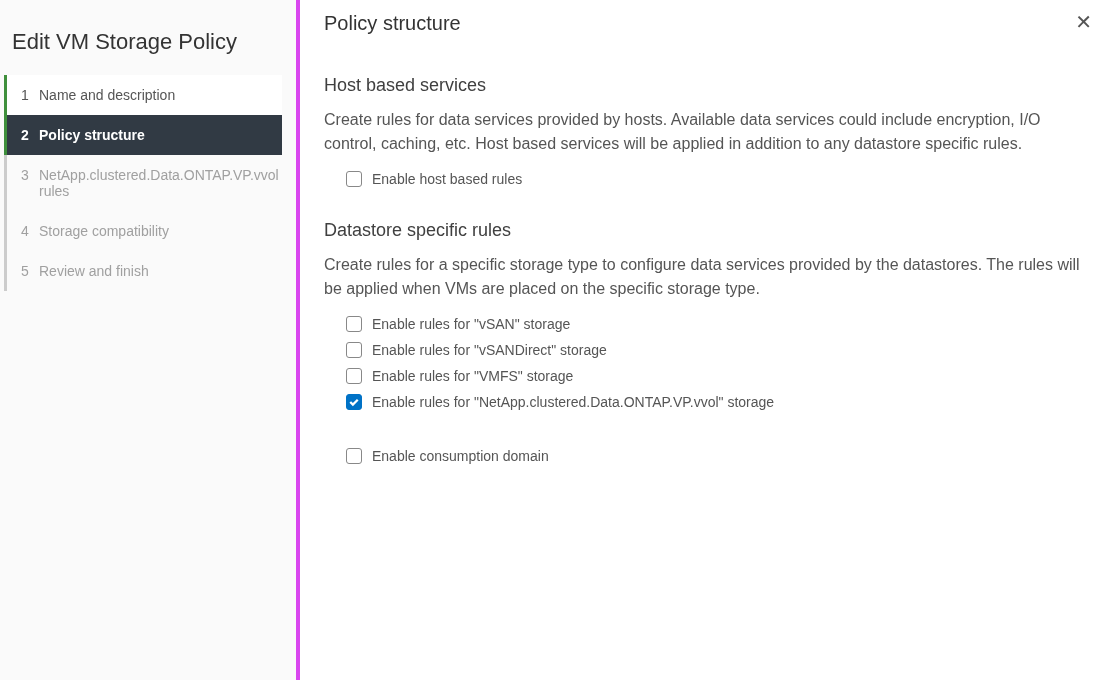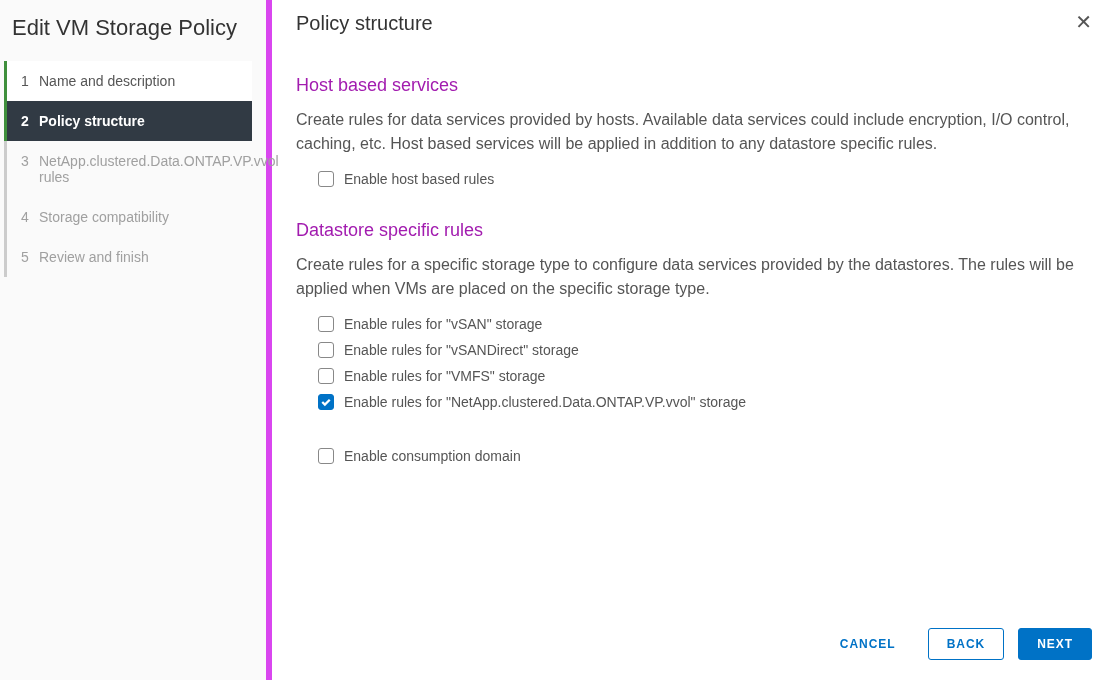--- a/index.html
+++ b/index.html
@@ -9,24 +9,24 @@
       color: #333;
       width: 1116px;
       height: 680px;
       overflow: hidden;
     }
     .modal {
       display: flex;
       height: 100%;
     }
     .sidebar {
-      width: 272px;
+      width: 300px;
       background: #fafafa;
-      border-right: 6px solid #d946ef;
-      padding-top: 1px;
+      border-right: 4px solid #d946ef;
+      padding-top: 15px;
     }
     .sidebar-header {
       padding: 14px 12px 20px 12px;
       font-size: 22px;
       font-weight: 400;
       color: #333;
     }
     .steps {
       padding: 0 14px 0 10px;
       border-left: 3px solid #ccc;
@@ -88,21 +88,21 @@
     .content {
       flex: 1;
       overflow-y: auto;
     }
     .section {
       margin-bottom: 28px;
     }
     .section-title {
       font-size: 18px;
       font-weight: 400;
-      color: #a21caf;
+      color: #404040;
       margin-bottom: 12px;
     }
     .section-desc {
       font-size: 16px;
       color: #555;
       line-height: 1.5;
       margin-bottom: 10px;
     }
     .checkbox-row {
       display: flex;
@@ -240,19 +240,14 @@
 
       <section class="section">
         <div class="checkbox-row">
           <span class="chk"></span>
           <span>Enable consumption domain</span>
         </div>
       </section>
 
     </div>
 
-    <div class="footer">
-      <button class="btn btn-link">CANCEL</button>
-      <button class="btn btn-outline">BACK</button>
-      <button class="btn btn-primary">NEXT</button>
-    </div>
   </main>
 </div>
 
 </body></html>

